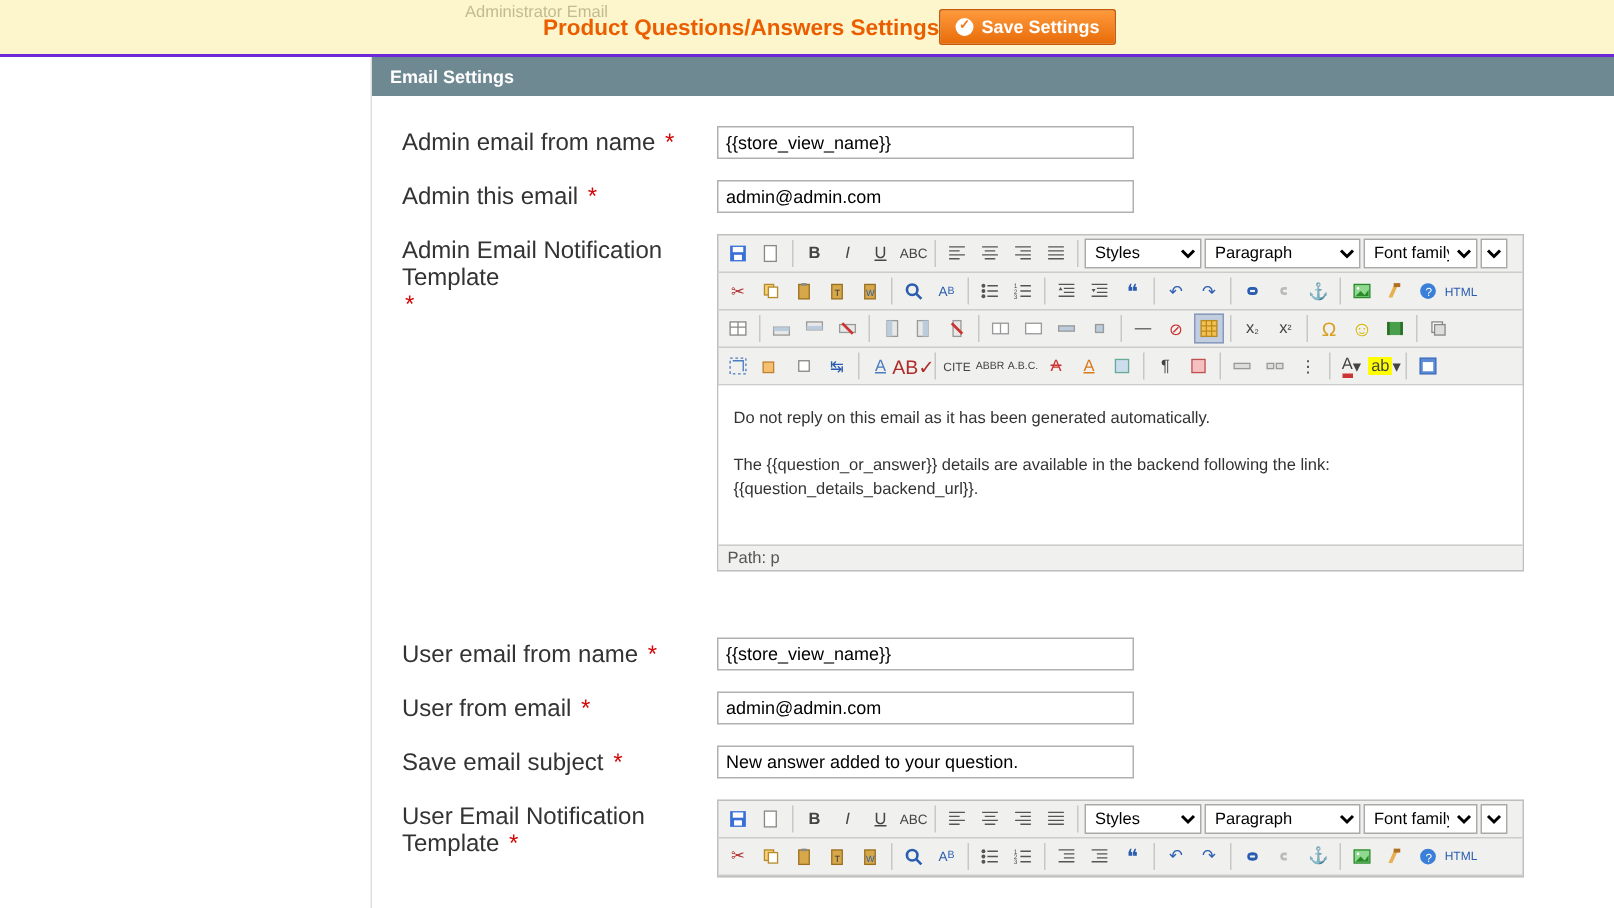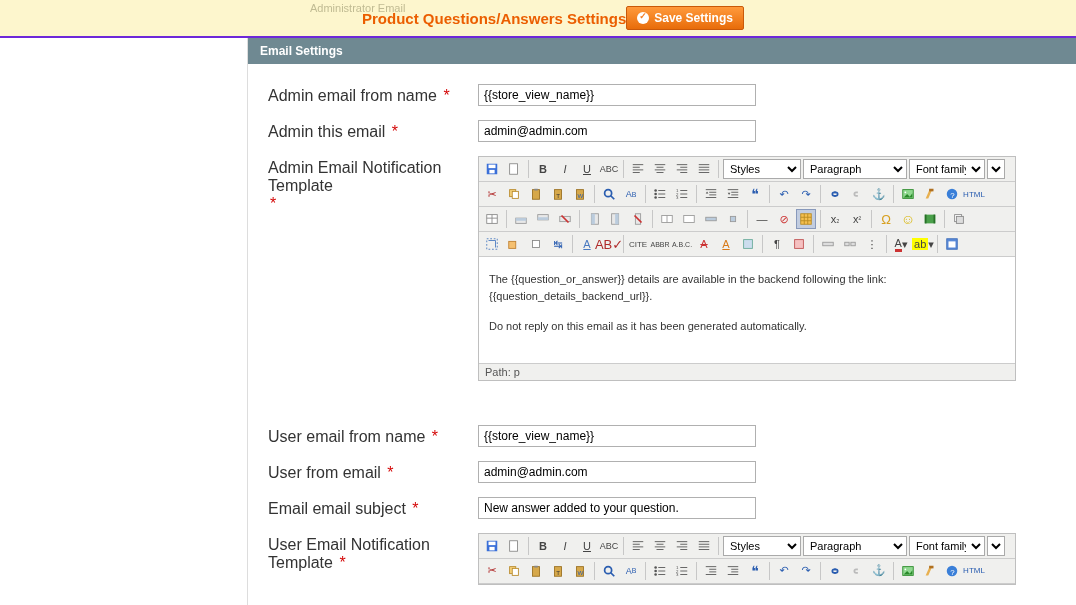--- a/index.html
+++ b/index.html
@@ -473,22 +473,22 @@
             <span class="sep"></span>
             <button class="tbtn c-blue">
                 <svg viewBox="0 0 16 16">
                   <rect x="2" y="2" width="12" height="12" fill="#5a8ad8" stroke="#3a6ab8"></rect>
                   <rect x="4" y="5" width="8" height="7" fill="#fff"></rect>
                 </svg>
               </button>
           </div>
 
           <div class="editor-body">
+            <p>Do not reply on this email as it has been generated automatically.</p>
             <p>The {{question_or_answer}} details are available in the backend following the link: {{question_details_backend_url}}.</p>
-            <p>Do not reply on this email as it has been generated automatically.</p>
           </div>
           <div class="editor-path">Path: p</div>
         </div>
       </div>
 
       <div class="gap"></div>
 
       <div class="form-row">
         <div class="form-label">
           <span>User email from name</span>
@@ -500,21 +500,21 @@
       <div class="form-row">
         <div class="form-label">
           <span>User from email</span>
           <span class="req">*</span>
         </div>
         <input class="form-input" value="admin@admin.com" style="">
       </div>
 
       <div class="form-row">
         <div class="form-label">
-          <span>Email email subject</span>
+          <span>Save email subject</span>
           <span class="req">*</span>
         </div>
         <input class="form-input" value="New answer added to your question." style="">
       </div>
 
       <div class="form-row">
         <div class="form-label">
           <span>User Email Notification Template</span>
           <span class="req">*</span>
         </div>

